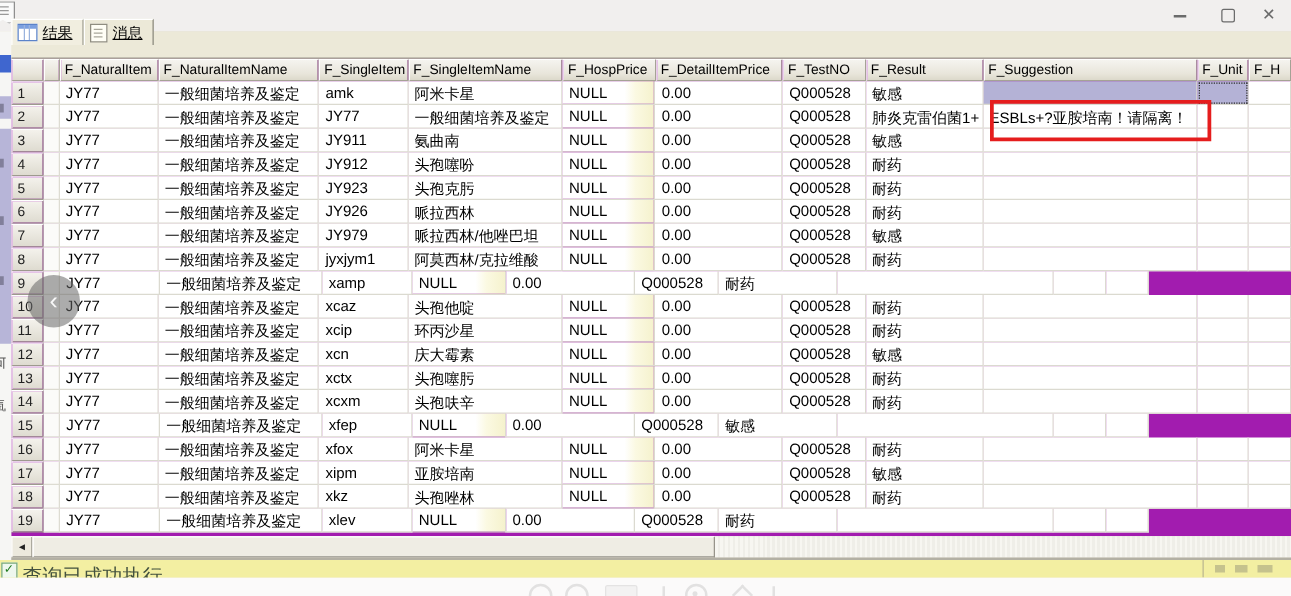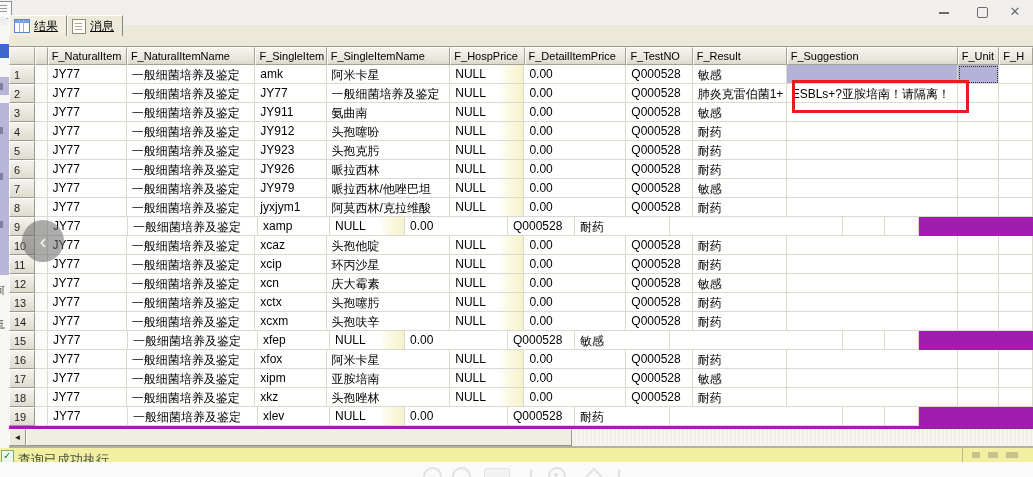--- a/index.html
+++ b/index.html
@@ -69,21 +69,21 @@
             font-size:8px;color:#222;text-align:center;line-height:15px;}
   .sb-thumb{position:absolute;left:17px;top:0;width:546px;height:17px;box-sizing:border-box;background:#efede4;
             border-top:1px solid #fff;border-left:1px solid #fff;border-right:1px solid #97948a;border-bottom:1px solid #97948a;}
   .sb-track{position:absolute;left:563px;top:0;width:461px;height:17px;
             background:repeating-linear-gradient(90deg,#f7f6f1 0 2px,#efeee8 2px 4px);}
   .hr-line{position:absolute;top:446px;left:0;width:1033px;height:2px;background:#b3b0a4;z-index:3;}
   
   .statusbar{position:absolute;top:448px;left:0;width:1033px;height:14px;background:#f3efa2;overflow:hidden;z-index:3;}
   .st-icon{position:absolute;left:1px;top:2px;width:11px;height:13px;background:#eef7ee;border:1px solid #7aa97a;}
   .st-icon:before{content:"✓";position:absolute;left:1px;top:-1px;font-size:10px;color:#1f7a1f;font-weight:bold;}
-  .st-text{position:absolute;left:18px;top:3px;font-size:13px;color:#44523f;white-space:nowrap;text-align:center;}
+  .st-text{position:absolute;left:18px;top:3px;font-size:16px;color:#44523f;white-space:nowrap;text-align:center;}
   .st-div{position:absolute;left:962px;top:0;width:1px;height:14px;background:#bcb890;}
   .st-smudge{position:absolute;top:4px;height:6px;background:#8e8c74;opacity:.45;}
   
   .bottomstrip{position:absolute;top:462px;left:0;width:1033px;height:15px;background:#fbfafa;overflow:hidden;z-index:2;}
   .ghost{position:absolute;opacity:.65;}
   .g-circle{width:15px;height:15px;border:2px solid #d4d4d4;border-radius:50%;background:transparent;}
   .g-rect{width:24px;height:13px;border:1.5px solid #d8d8d8;background:#efefef;border-radius:2px;}
   .g-caret{width:10px;height:10px;border-left:2px solid #d4d4d4;border-top:2px solid #d4d4d4;transform:rotate(45deg);}
   .g-vline{width:2px;height:12px;background:#d4d4d4;}
   .g-dotc{width:14px;height:14px;border:2px solid #d4d4d4;border-radius:50%;}

